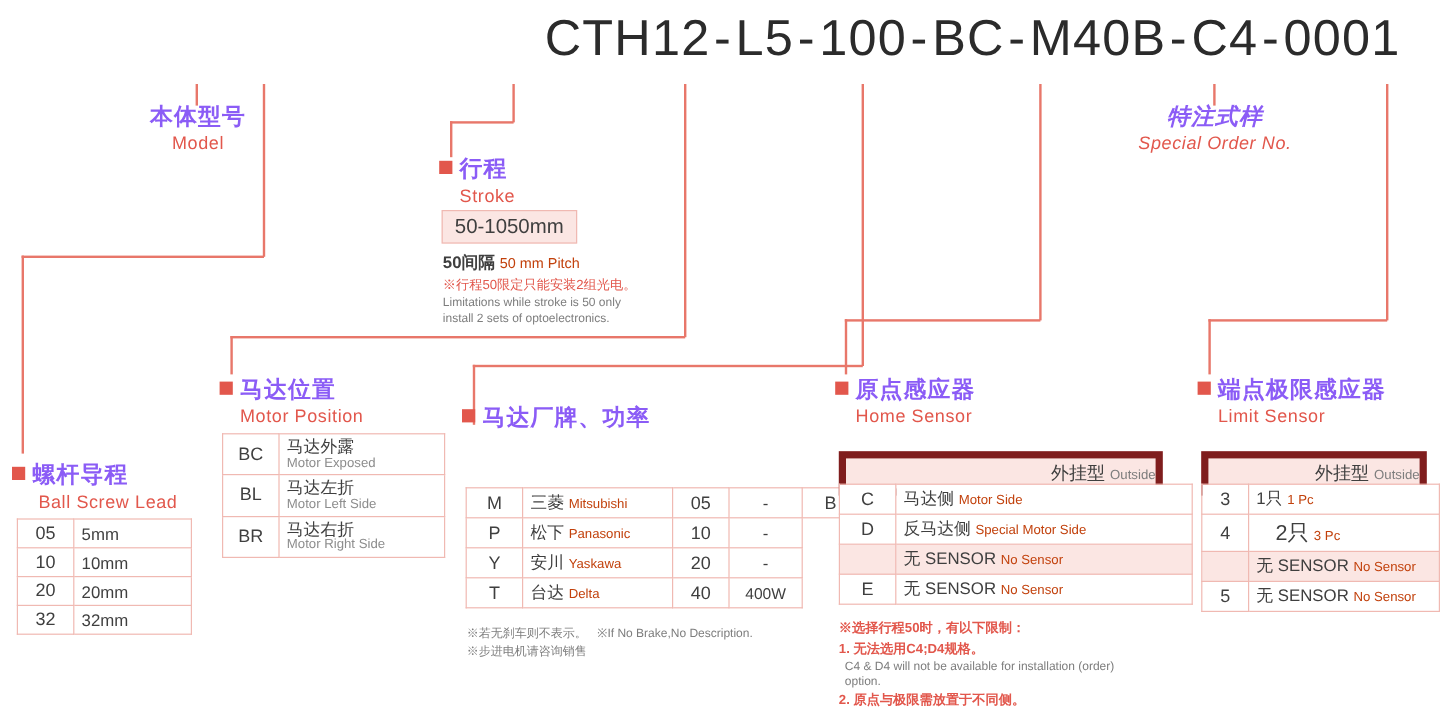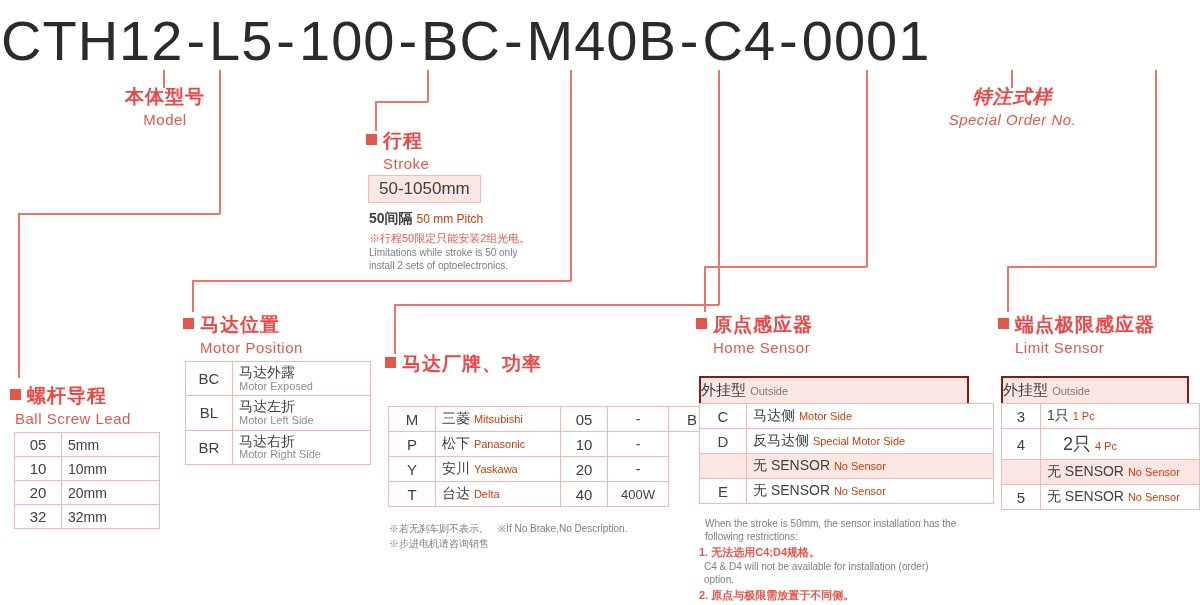--- a/index.html
+++ b/index.html
@@ -6,39 +6,39 @@
   body{
     width:1200px;height:605px;position:relative;
     background:#ffffff;
     font-family:"Liberation Sans", sans-serif;
     color:#3f3f3f;
     overflow:hidden;
   }
   
   #partnum{
     position:absolute;left:0;top:8px;width:1168px;
-    text-align:left;
-    font-size:56px;letter-spacing:1px;color:#2b2b2b;
+    text-align:right;
+    font-size:42px;letter-spacing:1px;color:#2b2b2b;
     white-space:nowrap;
     font-family:"Liberation Sans", sans-serif;
   }
   #partnum .seg{margin:0 1px;}
   #partnum .dash{color:#2b2b2b;margin:0 2px;font-weight:300;}
   
   .ln{position:absolute;background:#e8776a;}
   .lnv{width:1.5px;}
   .lnh{height:1.5px;}
   
   .hd{position:absolute;}
   .hd .sq{
     display:inline-block;width:11px;height:11px;background:#e2574c;
     margin-right:6px;vertical-align:2px;
   }
   .hd .cn{
-    display:inline-block;color:#ef4444;font-size:19px;font-weight:bold;
+    display:inline-block;color:#8b5cf6;font-size:19px;font-weight:bold;
     letter-spacing:1px;
   }
   .hd .en{
     display:block;color:#e2574c;font-size:15px;margin-top:1px;
     letter-spacing:.5px;
   }
   .hd.center{text-align:center;}
   
   table{border-collapse:collapse;}
   .tbl td{
@@ -46,22 +46,22 @@
     font-size:14px;padding:3px 6px;color:#3f3f3f;
     background:#ffffff;
     white-space:nowrap;
   }
   .tbl td.code{text-align:center;width:34px;color:#3f3f3f;font-size:15px;}
   .tbl td.pink{background:#fbe6e3;}
   .cnlbl{font-size:14px;color:#3f3f3f;display:block;line-height:1.05;}
   .enlbl{font-size:11px;color:#8d8d8d;display:block;line-height:1.15;}
   .inline-en{font-size:11px;color:#c2410c;}
   .hdr{
-    background:#fbe6e3;border:2px solid #7f1d1d;
-    text-align:left;font-size:15px;padding:3px 0;color:#3f3f3f;
+    background:#fbe6e3;border:6px solid #7f1d1d;
+    text-align:right;font-size:15px;padding:3px 0;color:#3f3f3f;
   }
   .hdr .small{font-size:11px;color:#7d7d7d;}
   .note{font-size:10px;color:#7d7d7d;line-height:1.3;}
   .note-red{font-size:11px;color:#e2574c;line-height:1.35;}
   .chip{
     background:#fbe6e3;border:1px solid #f0b9b2;
     font-size:17px;padding:3px 10px;display:inline-block;color:#3f3f3f;
   }
 </style>
 </head>
@@ -118,21 +118,21 @@
 </div>
 <div style="position:absolute;left:369px;top:210px;font-size:14px;color:#3f3f3f;font-weight:bold;">
   <span>50间隔</span>
   <span class="inline-en" style="font-size:12px;font-weight:normal;">50 mm Pitch</span>
 </div>
 <div class="note-red" style="position:absolute;left:369px;top:231px;width:200px;">※行程50限定只能安装2组光电。</div>
 <div class="note" style="position:absolute;left:369px;top:246px;width:168px;">Limitations while stroke is 50 only install 2 sets of optoelectronics.</div>
 
 <div class="hd" style="left:10px;top:383px;">
   <span class="sq"></span><span class="cn">螺杆导程</span>
-  <span class="en" style="margin-left:5px;">Ball Screw Lead</span>
+  <span class="en" style="margin-left:22px;">Ball Screw Lead</span>
 </div>
 <table class="tbl" style="position:absolute;left:14px;top:432px;">
   <tbody>
       <tr>
     <td class="code">05</td>
     <td style="width:85px;">5mm</td>
   </tr>
   <tr>
     <td class="code">10</td>
     <td>10mm</td>
@@ -171,21 +171,21 @@
   <tr>
     <td class="code">BR</td>
     <td>
       <span class="cnlbl">马达右折</span>
       <span class="enlbl">Motor Right Side</span>
     </td>
   </tr>
 </tbody>
   </table>
 
-<div class="hd" style="left:385px;top:351px;">
+<div class="hd" style="left:385px;top:335px;">
   <span class="sq"></span><span class="cn">马达厂牌、功率</span>
 </div>
 <table class="tbl" style="position:absolute;left:388px;top:406px;">
   <tbody>
       <tr>
     <td class="code">M</td>
     <td style="width:112px;">
       <span style="font-size:14px;">三菱</span>
       <span class="inline-en">Mitsubishi</span>
     </td>
@@ -265,21 +265,21 @@
   <tr>
     <td class="code">E</td>
     <td>
       <span style="font-size:14px;">无 SENSOR</span>
       <span class="inline-en">No Sensor</span>
     </td>
   </tr>
 </tbody>
   </table>
 <div style="position:absolute;left:699px;top:517px;width:260px;">
-  <div class="note" style="margin-left:6px;">When the stroke is 50mm, the sensor installation has the following restrictions:</div>
+  <div class="note-red" style="font-weight:bold;">※选择行程50时，有以下限制：</div>
   <div class="note-red" style="font-weight:bold;margin-top:2px;">1. 无法选用C4;D4规格。</div>
   <div class="note" style="margin-left:5px;">C4 &amp; D4 will not be available for installation (order) option.</div>
   <div class="note-red" style="font-weight:bold;margin-top:2px;">2. 原点与极限需放置于不同侧。</div>
 
 </div>
 
 <div class="hd" style="left:998px;top:312px;">
   <span class="sq"></span><span class="cn">端点极限感应器</span>
   <span class="en" style="margin-left:17px;">Limit Sensor</span>
 </div>
@@ -293,21 +293,21 @@
     <td class="code">3</td>
     <td style="width:152px;">
       <span style="font-size:14px;">1只</span>
       <span class="inline-en">1 Pc</span>
     </td>
   </tr>
   <tr>
     <td class="code">4</td>
     <td>
       <span style="font-size:18px;margin-left:16px;">2只</span>
-      <span class="inline-en">4 Pc</span>
+      <span class="inline-en">3 Pc</span>
     </td>
   </tr>
   <tr>
     <td class="code pink"></td>
     <td class="pink">
       <span style="font-size:14px;">无 SENSOR</span>
       <span class="inline-en">No Sensor</span>
     </td>
   </tr>
   <tr>

